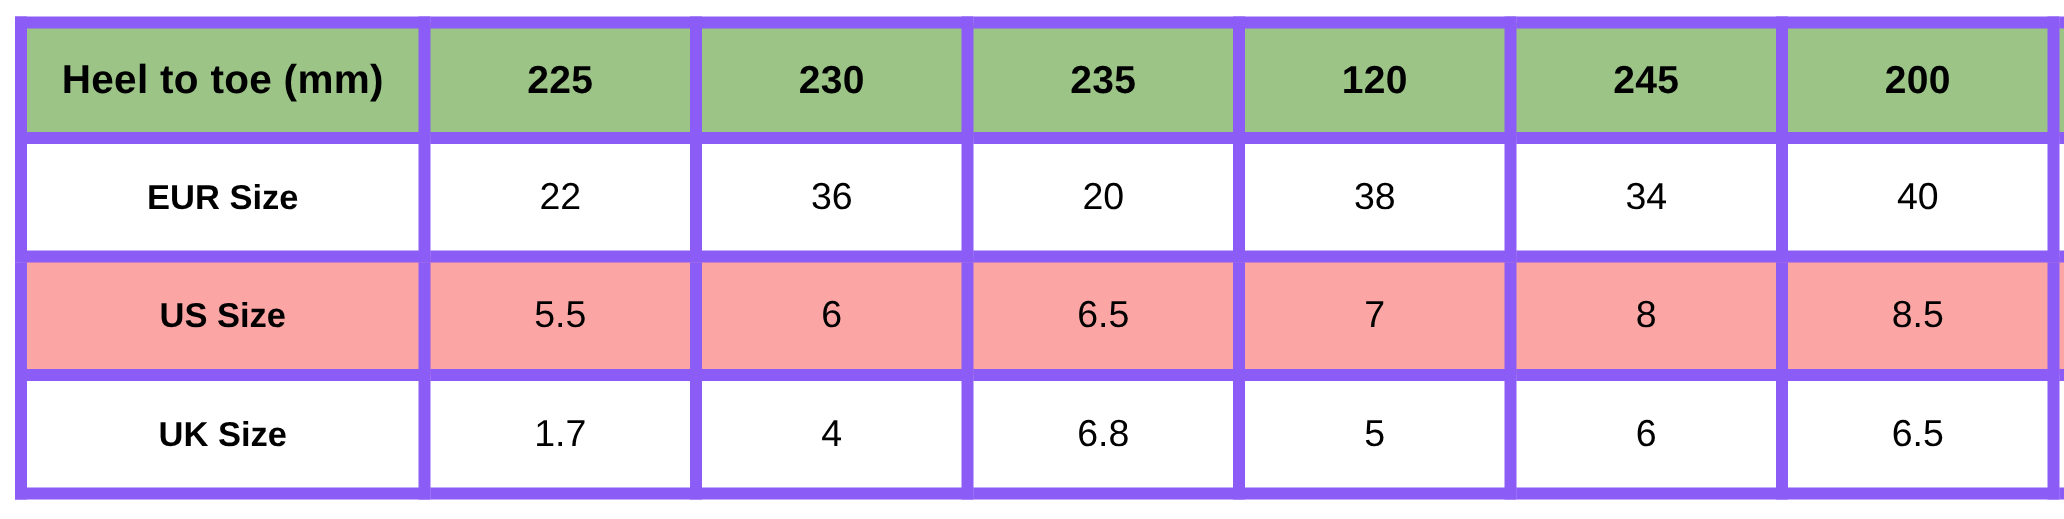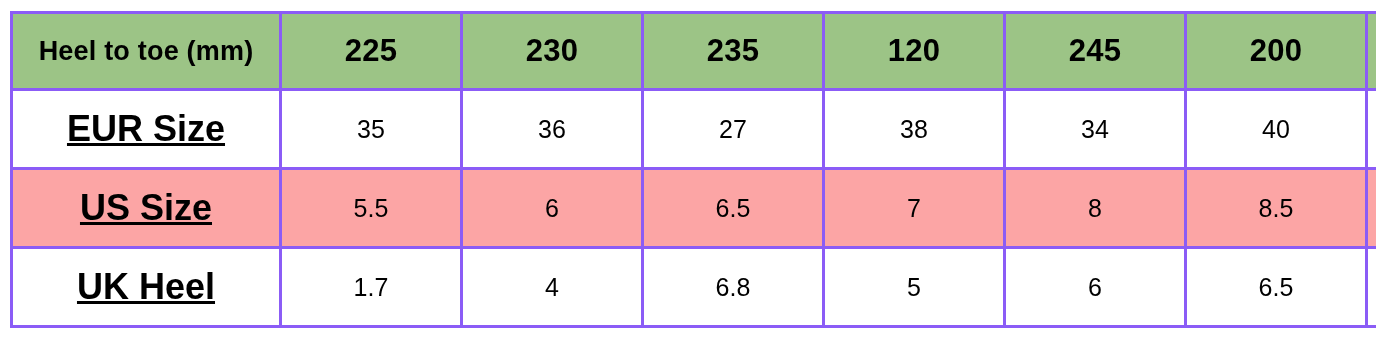--- a/index.html
+++ b/index.html
@@ -35,54 +35,53 @@
 
   table.size-table {
     border-collapse: collapse;
     table-layout: fixed;
     width: 1420px;
     background: #ffffff;
   }
 
   table.size-table td,
   table.size-table th {
-    border: 3px solid #8b5cf6;
+    border: 8px solid #8b5cf6;
     text-align: center;
     vertical-align: middle;
     color: #000000;
     padding: 0;
     box-sizing: border-box;
     white-space: nowrap;
   }
 
   
   col.col-label { width: 269px; }
   col.col-data  { width: 181px; }
 
   
   tr.header-row th {
     height: 77px;
-    font-size: 31px;
+    font-size: 26px;
     font-weight: bold;
     letter-spacing: 0.2px;
   }
   tr.header-row th.header-label {
     font-size: 27px;
   }
 
   
   tbody tr td {
     height: 79px;
     font-size: 25px;
     font-weight: normal;
   }
   tbody tr td.row-label {
-    font-size: 36px;
+    font-size: 23px;
     font-weight: bold;
-    text-decoration: underline;
   }
 
   
   .tint-header  { background: #9cc486; }
   .tint-white   { background: #ffffff; }
   .tint-light   { background: #fca5a5; }
 </style>
 </head>
 <body>
 
@@ -111,42 +110,42 @@
           <th class="tint-header">245</th>
           <th class="tint-header">200</th>
           <th class="tint-header"></th>
         </tr>
       </thead>
 
       <tbody>
 
         <tr>
           <td class="tint-white row-label">EUR Size</td>
-          <td class="tint-white">35</td>
+          <td class="tint-white">22</td>
           <td class="tint-white">36</td>
-          <td class="tint-white">27</td>
+          <td class="tint-white">20</td>
           <td class="tint-white">38</td>
           <td class="tint-white">34</td>
           <td class="tint-white">40</td>
           <td class="tint-white"></td>
         </tr>
 
         <tr>
           <td class="tint-light row-label">US Size</td>
           <td class="tint-light">5.5</td>
           <td class="tint-light">6</td>
           <td class="tint-light">6.5</td>
           <td class="tint-light">7</td>
           <td class="tint-light">8</td>
           <td class="tint-light">8.5</td>
           <td class="tint-light"></td>
         </tr>
 
         <tr>
-          <td class="tint-white row-label">UK Heel</td>
+          <td class="tint-white row-label">UK Size</td>
           <td class="tint-white">1.7</td>
           <td class="tint-white">4</td>
           <td class="tint-white">6.8</td>
           <td class="tint-white">5</td>
           <td class="tint-white">6</td>
           <td class="tint-white">6.5</td>
           <td class="tint-white"></td>
         </tr>
 
       </tbody>

